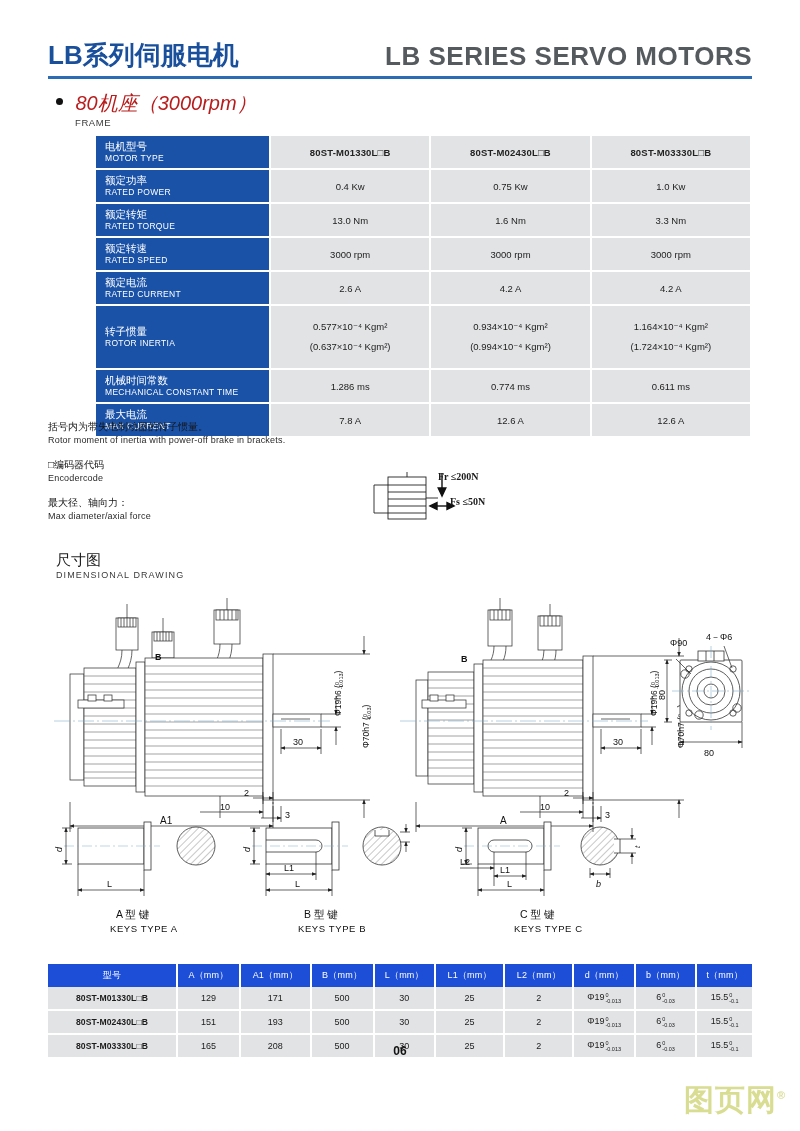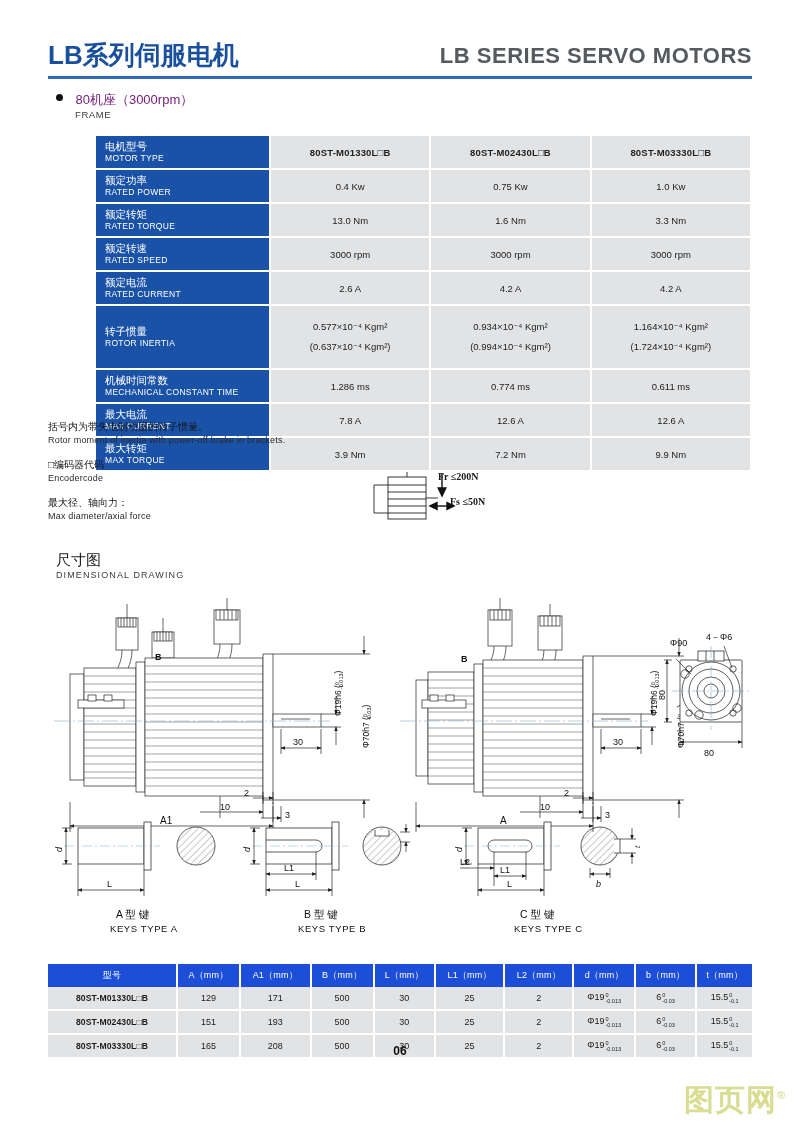--- a/index.html
+++ b/index.html
@@ -9,27 +9,27 @@
     font-family:"Liberation Sans","DejaVu Sans",sans-serif;
     color:#1a1a1a;
     position:relative;
     overflow:hidden;
   }
   .page{position:relative;width:800px;height:1131px;}
 
   
   .hdr{position:absolute;left:48px;top:40px;width:704px;height:42px;}
   .hdr-cn{position:absolute;left:0;top:0;font-size:26px;font-weight:bold;color:#1a4f9c;letter-spacing:0px;line-height:30px;}
-  .hdr-en{position:absolute;right:0;top:3px;font-size:22px;font-weight:bold;color:#555a5e;letter-spacing:0.5px;line-height:26px;white-space:nowrap;}
+  .hdr-en{position:absolute;right:0;top:3px;font-size:26px;font-weight:bold;color:#555a5e;letter-spacing:0.5px;line-height:26px;white-space:nowrap;}
   .hdr-rule{position:absolute;left:0;top:36px;width:704px;height:3px;background:#2b6cb5;}
 
   
   .frame-block{position:absolute;left:56px;top:90px;}
   .frame-dot{display:inline-block;width:7px;height:7px;border-radius:50%;background:#111;vertical-align:middle;margin-right:8px;margin-bottom:4px;}
-  .frame-cn{display:inline-block;font-size:13px;color:#701a75;vertical-align:middle;}
+  .frame-cn{display:inline-block;font-size:20px;color:#b91c1c;vertical-align:middle;font-style:italic;}
   .frame-en{margin-left:19px;font-size:9.5px;color:#3a3a3a;letter-spacing:0.6px;margin-top:0;}
 
   
   .spec{position:absolute;left:48px;top:136px;width:704px;border-collapse:separate;border-spacing:0;padding-left:48px;}
   .spec td{border-bottom:2px solid #ffffff;border-right:2px solid #ffffff;}
   .spec .lbl{
     width:164px;background:#1a52a8;color:#ffffff;padding:4px 0 4px 9px;
     vertical-align:middle;
   }
   .spec .lbl .cn{font-size:10.5px;line-height:13px;display:block;}
@@ -177,29 +177,20 @@
         <td class="val">0.611 ms</td>
       </tr>
       <tr>
         <td class="lbl">
           <span class="cn">最大电流</span>
           <span class="en">MAX CURRENT</span>
         </td>
         <td class="val">7.8 A</td>
         <td class="val">12.6 A</td>
         <td class="val">12.6 A</td>
-      </tr>
-      <tr>
-        <td class="lbl">
-          <span class="cn">最大转矩</span>
-          <span class="en">MAX TORQUE</span>
-        </td>
-        <td class="val">3.9 Nm</td>
-        <td class="val">7.2 Nm</td>
-        <td class="val">9.9 Nm</td>
       </tr>
     </tbody>
   </table>
 
   <div class="notes">
     <div class="n-cn">括号内为带失电制动器的转子惯量。</div>
     <div class="n-en">Rotor moment of inertia with power-off brake in brackets.</div>
     <div class="gap"></div>
     <div class="n-cn">□编码器代码</div>
     <div class="n-en">Encodercode</div>

